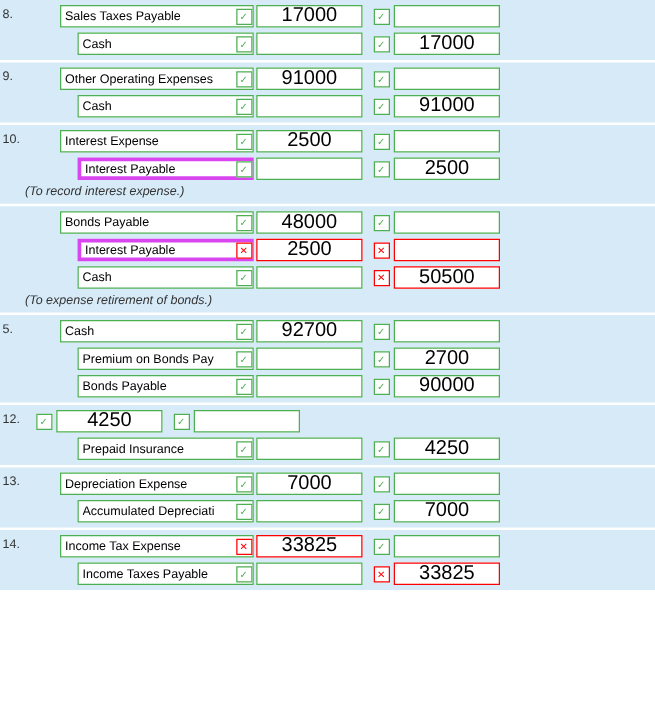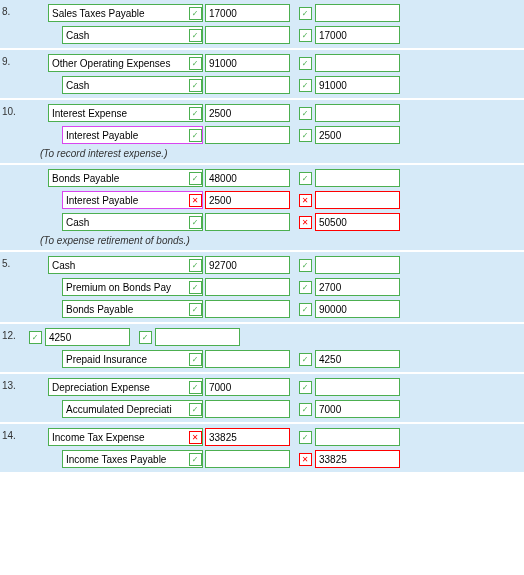--- a/index.html
+++ b/index.html
@@ -44,21 +44,21 @@
       background: #fff;
       font-size: 10px;
       padding: 1px 3px;
       color: #000;
     }
     .account-input.indented {
       margin-left: 14px;
       width: 141px;
     }
     .account-input.red-border {
-      border: 1px solid #d946ef;
+      border: 3px solid #d946ef;
     }
     .check-col {
       width: 20px;
       flex-shrink: 0;
       display: flex;
       justify-content: center;
       align-items: center;
     }
     .check-box {
       width: 13px;
@@ -87,34 +87,33 @@
     }
     .credit-col {
       width: 90px;
       flex-shrink: 0;
     }
     .amount-input {
       width: 85px;
       height: 18px;
       border: 1px solid #4CAF50;
       background: #fff;
-      font-size: 10px;
+      font-size: 16px;
       padding: 1px 3px;
-      text-align: left;
+      text-align: center;
       color: #000;
     }
     .amount-input.red-border {
       border: 1px solid red;
     }
     .note-row {
       font-size: 10px;
       color: #333;
       padding: 2px 20px;
       font-style: italic;
-      margin-left: 20px;
     }
     .spacer { width: 5px; flex-shrink: 0; }
     .check-col2 {
       width: 20px;
       flex-shrink: 0;
       display: flex;
       justify-content: center;
       align-items: center;
     }
   </style>

